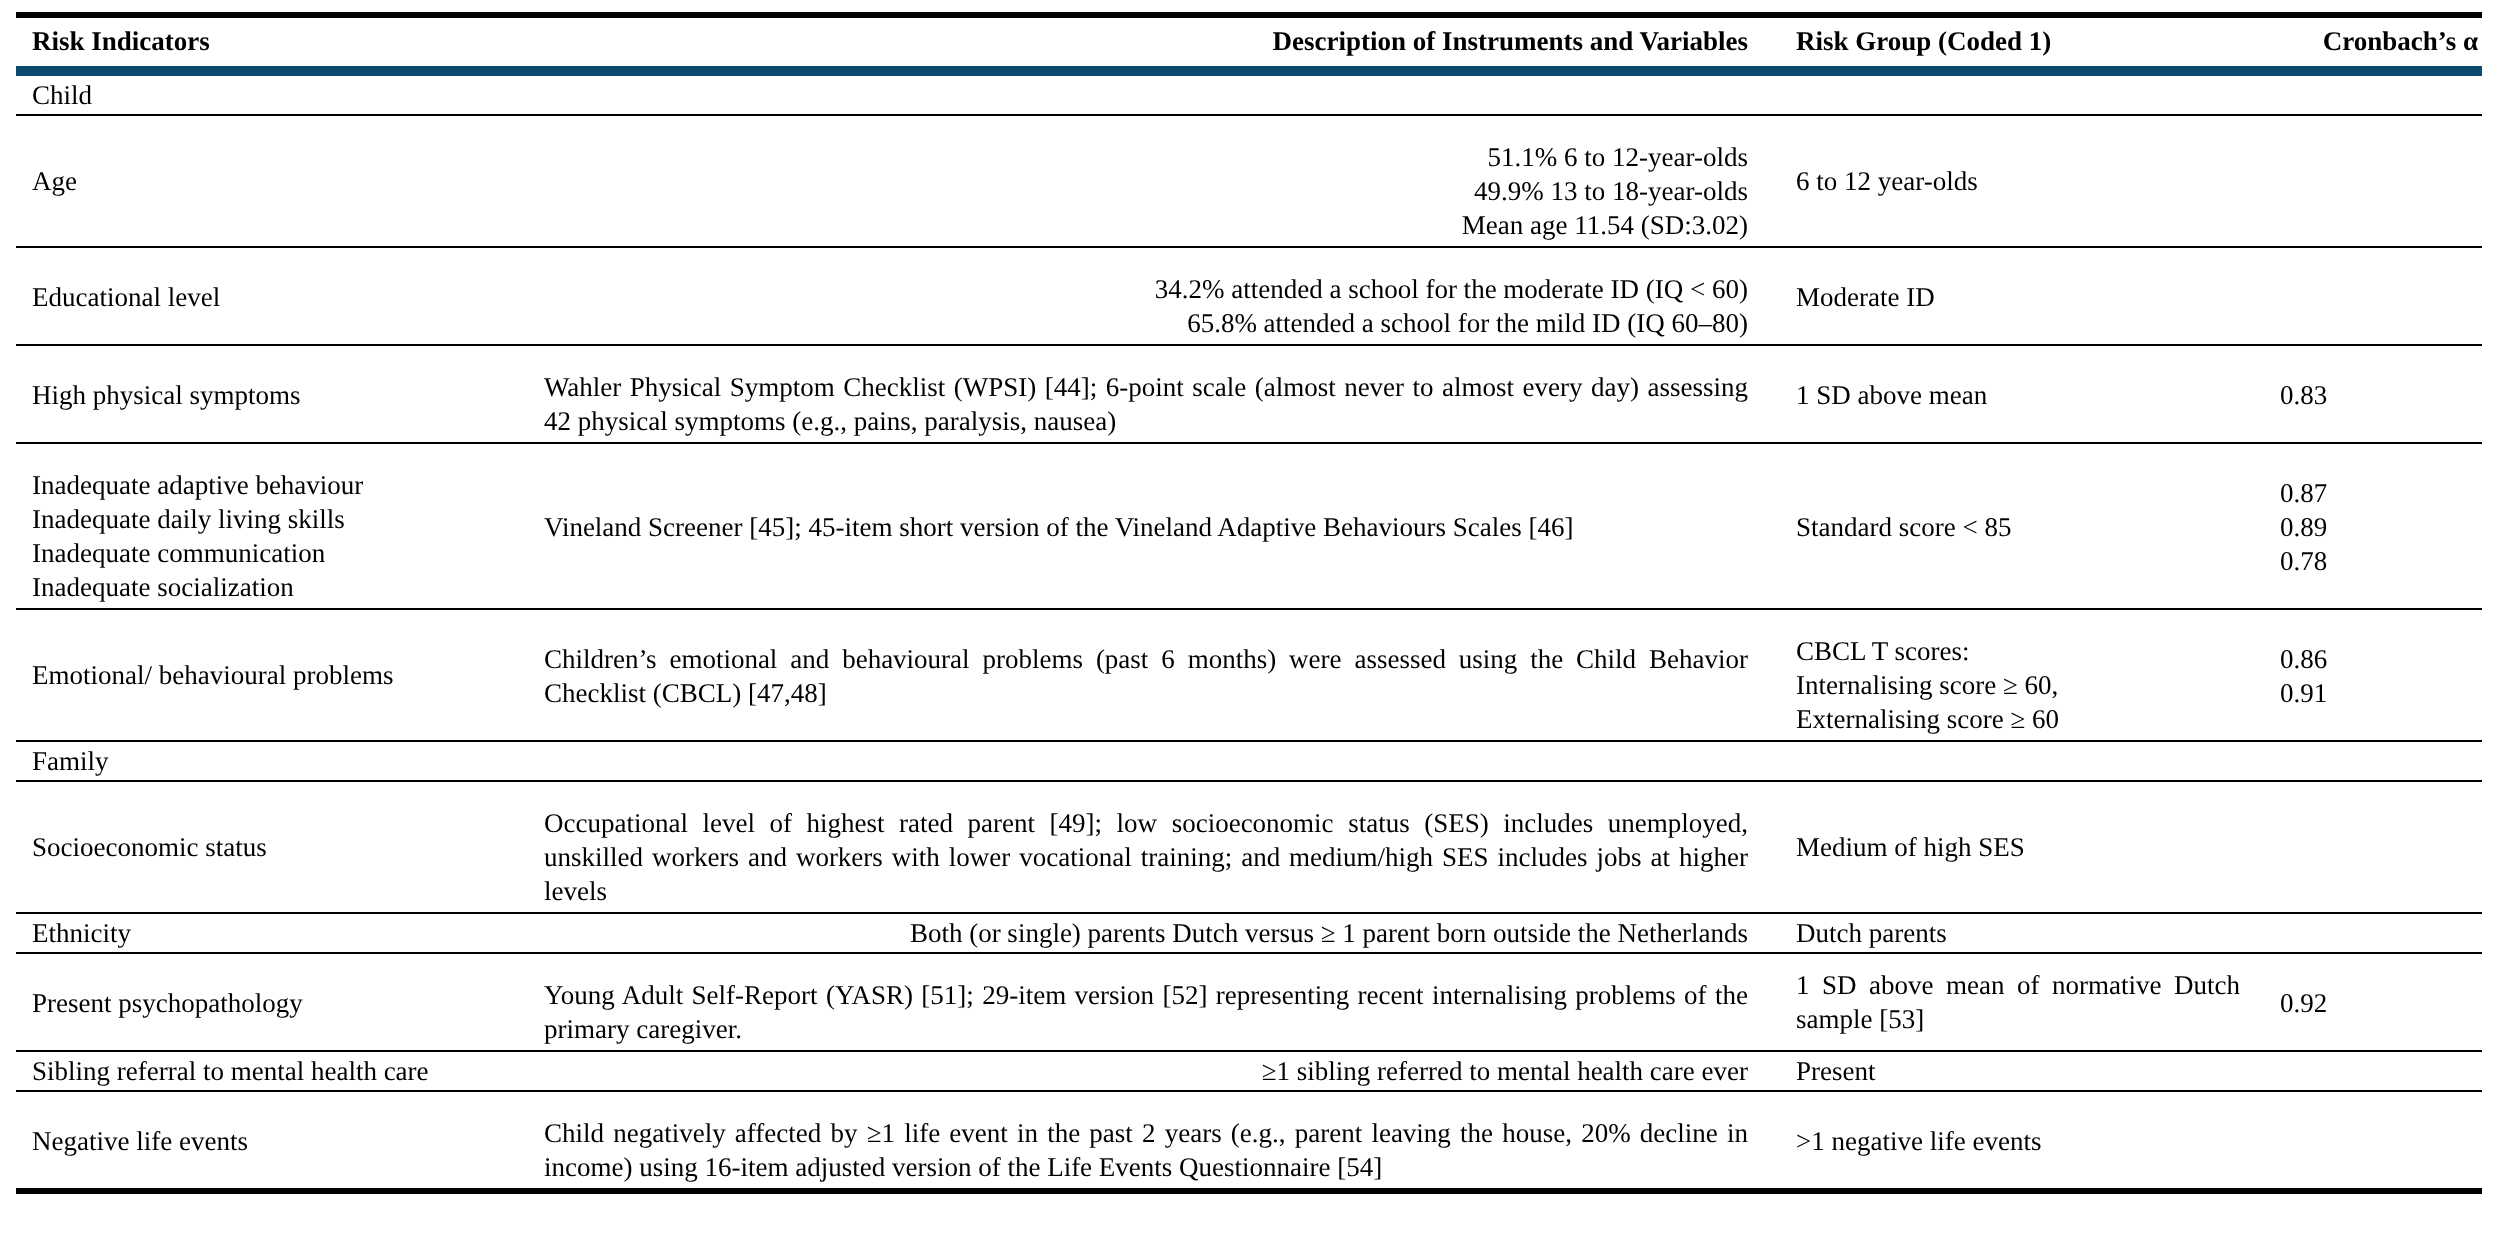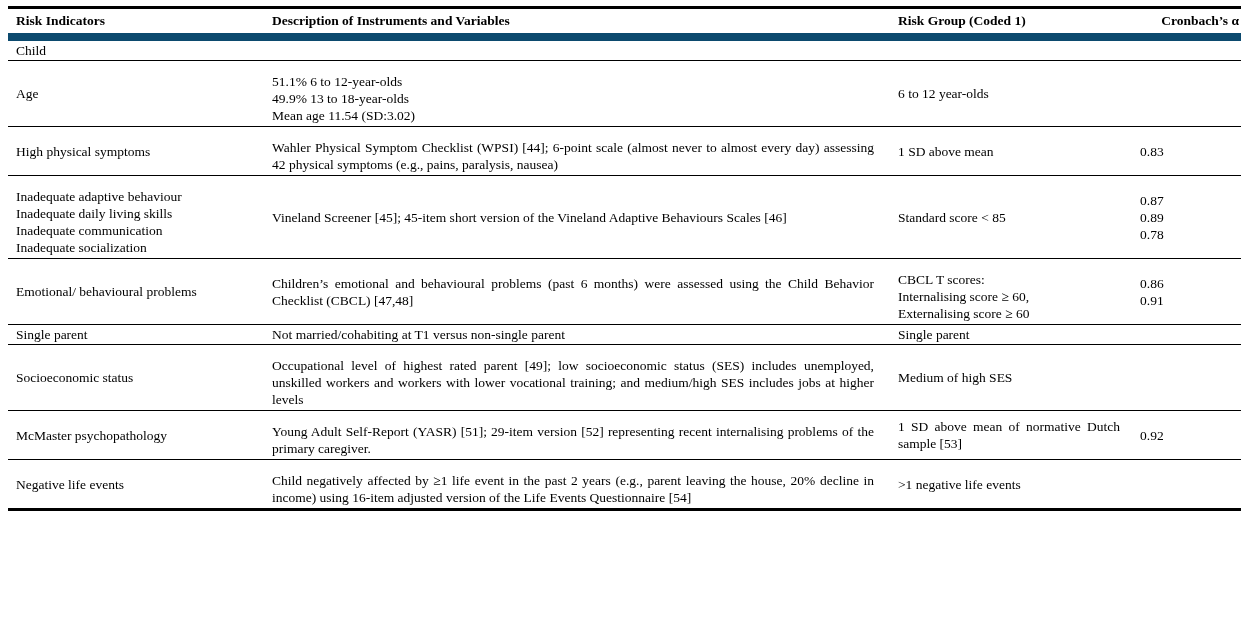--- a/index.html
+++ b/index.html
@@ -11,25 +11,25 @@
     position:absolute; left:8px; top:6px; width:1233px;
     border-collapse:collapse; table-layout:fixed;
     border-top:3px solid #000; border-bottom:3px solid #000;
     font-size:13.5px; line-height:17px;
   }
   col.w1 { width:264px; }
   col.w2 { width:618px; }
   col.w3 { width:240px; }
   col.w4 { width:111px; }
   th, td { vertical-align:middle; white-space:pre-line; padding:1px 0; text-align:left; }
-  thead th { font-weight:bold; border-bottom:8px solid #0c4a6e; padding:3px 0 4px; }
+  thead th { font-weight:bold; border-bottom:5px solid #0c4a6e; padding:3px 0 4px; }
   tbody tr { border-top:1px solid #000; }
   tbody tr.first { border-top:none;font-family:Liberation Serif, serif; }
   .c1 { padding-left:8px;  padding-right:12px; }
-  .c2 { padding-right:16px; }
+  .c2 { padding-right:16px;text-align:right; }
   .c3 { padding-left:8px;  padding-right:10px;font-family:Liberation Serif, serif; }
   .c4 { padding-left:10px; padding-right:2px; }
   th.c4 { text-align:right; }
   .just { text-align:justify; }
   td.pad2 { padding-top:12px; padding-bottom:2px; }
 </style>
 </head>
 <body>
 
 <div class="page">
@@ -57,20 +57,27 @@
 
       <tr>
         <td class="c1">Age</td>
         <td class="c2 pad2">51.1% 6 to 12-year-olds
 49.9% 13 to 18-year-olds
 Mean age 11.54 (SD:3.02)</td>
         <td class="c3">6 to 12 year-olds</td>
         <td class="c4"></td>
       </tr>
 
+      <tr>
+        <td class="c1">Educational level</td>
+        <td class="c2 pad2">34.2% attended a school for the moderate ID (IQ &lt; 60)
+65.8% attended a school for the mild ID (IQ 60–80)</td>
+        <td class="c3">Moderate ID</td>
+        <td class="c4"></td>
+      </tr>
 
       <tr>
         <td class="c1">High physical symptoms</td>
         <td class="c2 just pad2">Wahler Physical Symptom Checklist (WPSI) [44]; 6-point scale (almost never to almost every day) assessing 42 physical symptoms (e.g., pains, paralysis, nausea)</td>
         <td class="c3">1 SD above mean</td>
         <td class="c4">0.83</td>
       </tr>
 
       <tr>
         <td class="c1 pad2">Inadequate adaptive behaviour
@@ -87,44 +94,53 @@
       <tr>
         <td class="c1">Emotional/ behavioural problems</td>
         <td class="c2 just">Children’s emotional and behavioural problems (past 6 months) were assessed using the Child Behavior Checklist (CBCL) [47,48]</td>
         <td class="c3 pad2">CBCL T scores:
 Internalising score ≥ 60,
 Externalising score ≥ 60</td>
         <td class="c4">0.86
 0.91</td>
       </tr>
 
+      <tr>
+        <td class="c1" colspan="4">Family</td>
+      </tr>
 
-      <tr>
-        <td class="c1">Single parent</td>
-        <td class="c2">Not married/cohabiting at T1 versus non-single parent</td>
-        <td class="c3">Single parent</td>
-        <td class="c4"></td>
-      </tr>
 
       <tr>
         <td class="c1">Socioeconomic status</td>
         <td class="c2 just pad2">Occupational level of highest rated parent [49]; low socioeconomic status (SES) includes unemployed, unskilled workers and workers with lower vocational training; and medium/high SES includes jobs at higher levels</td>
         <td class="c3">Medium of high SES</td>
         <td class="c4"></td>
       </tr>
 
+      <tr>
+        <td class="c1">Ethnicity</td>
+        <td class="c2">Both (or single) parents Dutch versus ≥ 1 parent born outside the Netherlands</td>
+        <td class="c3">Dutch parents</td>
+        <td class="c4"></td>
+      </tr>
 
 
       <tr>
-        <td class="c1">McMaster psychopathology</td>
+        <td class="c1">Present psychopathology</td>
         <td class="c2 just pad2">Young Adult Self-Report (YASR) [51]; 29-item version [52] representing recent internalising problems of the primary caregiver.</td>
         <td class="c3 just">1 SD above mean of normative Dutch sample [53]</td>
         <td class="c4">0.92</td>
       </tr>
 
+      <tr>
+        <td class="c1">Sibling referral to mental health care</td>
+        <td class="c2">≥1 sibling referred to mental health care ever</td>
+        <td class="c3">Present</td>
+        <td class="c4"></td>
+      </tr>
 
 
       <tr>
         <td class="c1">Negative life events</td>
         <td class="c2 just pad2">Child negatively affected by ≥1 life event in the past 2 years (e.g., parent leaving the house, 20% decline in income) using 16-item adjusted version of the Life Events Questionnaire [54]</td>
         <td class="c3">&gt;1 negative life events</td>
         <td class="c4"></td>
       </tr>
 
     </tbody>

